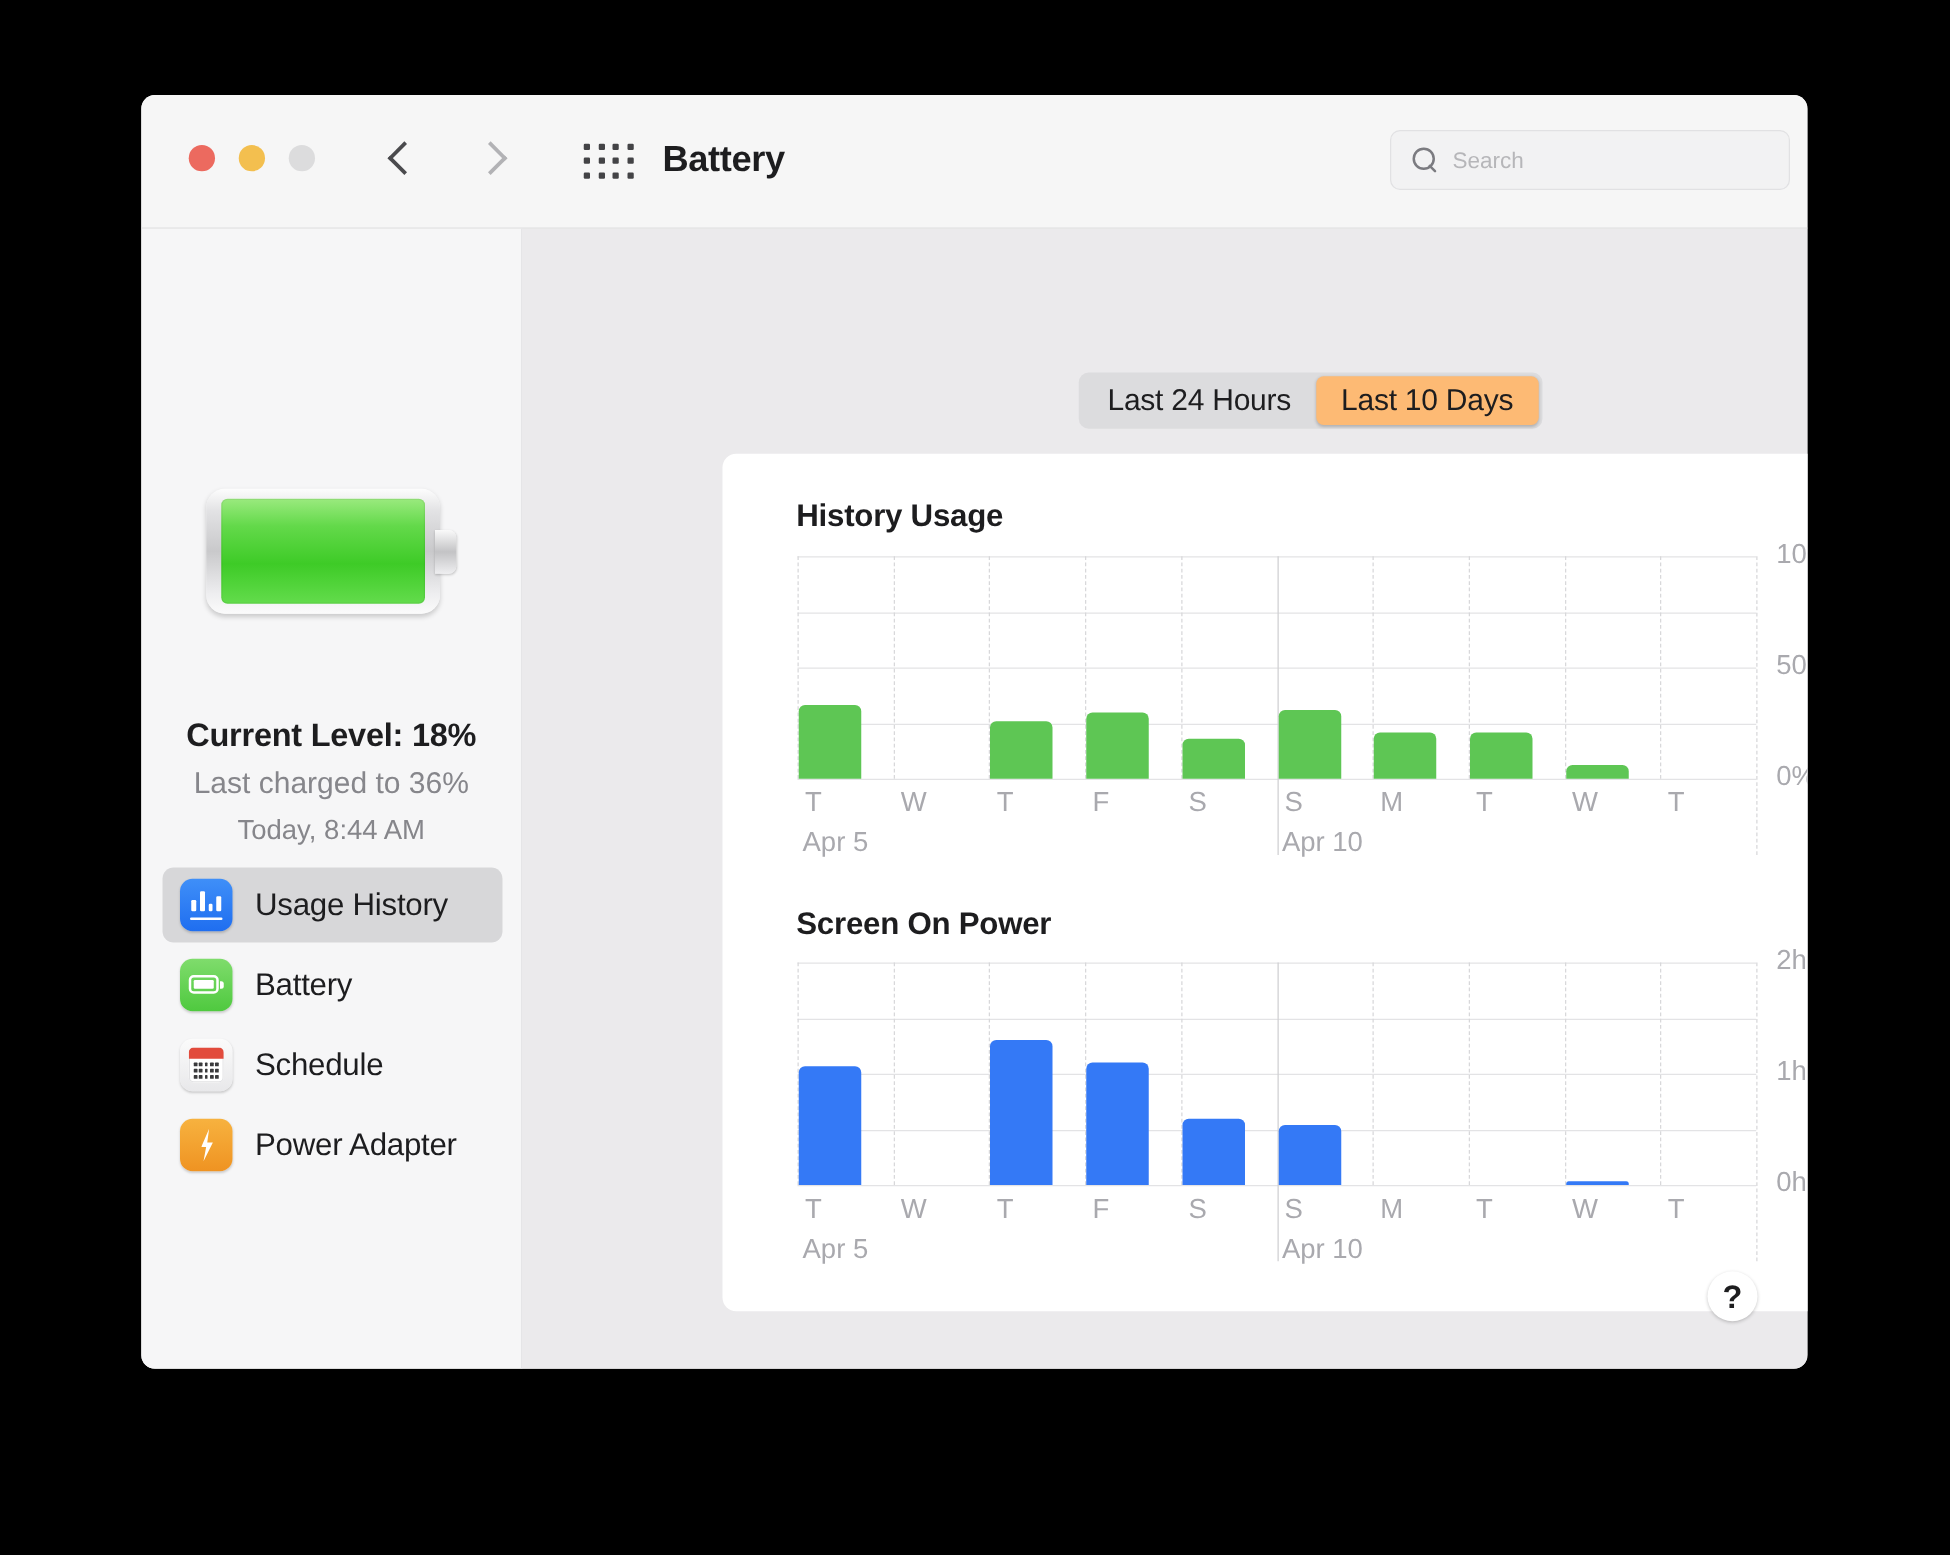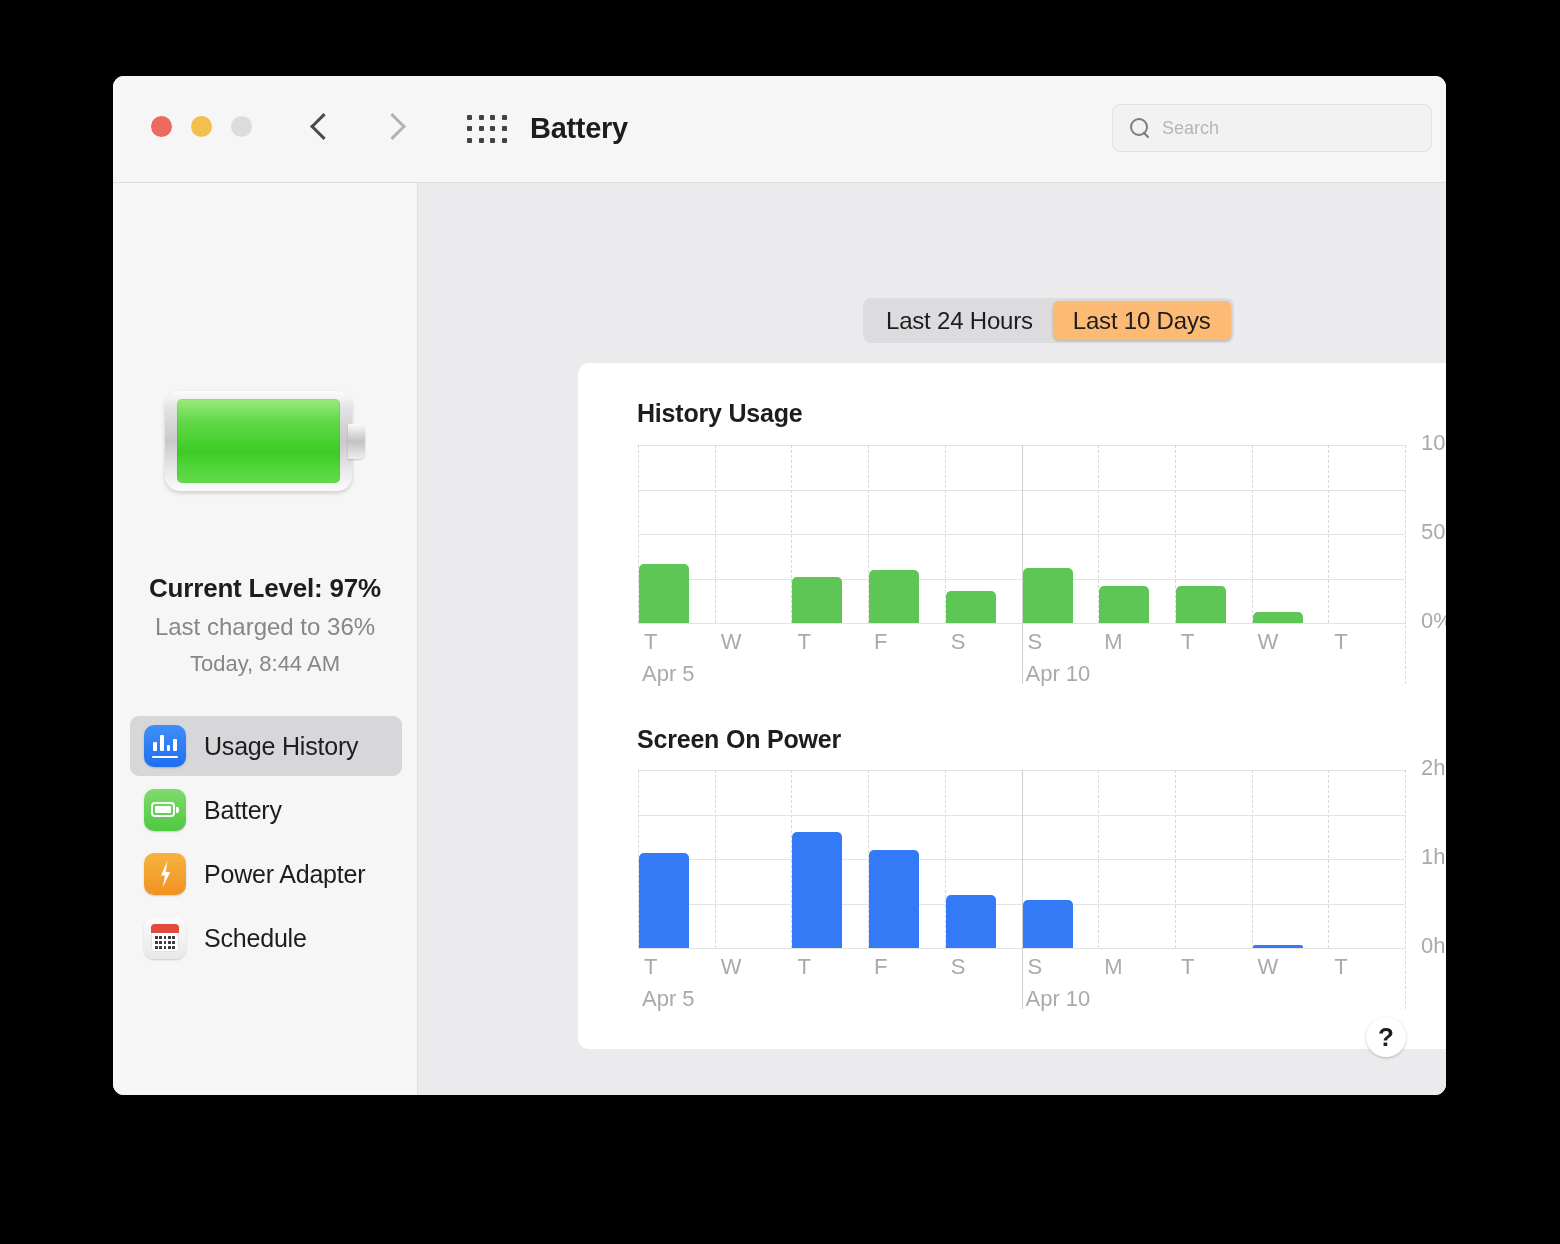--- a/index.html
+++ b/index.html
@@ -122,21 +122,21 @@
   }
   .level-sub {
     position: absolute; left: 0; top: 430px; width: 100%;
     text-align: center; font-size: 24px; color: #86868b;
   }
   .level-time {
     position: absolute; left: 0; top: 468px; width: 100%;
     text-align: center; font-size: 22px; color: #86868b;
   }
 
-  .nav-list { position: absolute; left: 17px; top: 533px; width: 272px; }
+  .nav-list { position: absolute; left: 17px; top: 511px; width: 272px; }
   .nav-item {
     display: flex; align-items: center;
     height: 60px; padding-left: 14px;
     border-radius: 9px; margin-bottom: 4px;
   }
   .nav-item.active { background: #d7d7d9; }
   .nav-ico {
     width: 42px; height: 42px; border-radius: 10px; flex: none;
     position: relative; margin-right: 18px;
     box-shadow: 0 1px 2px rgba(0,0,0,.18);
@@ -292,21 +292,21 @@
 
   <div class="sidebar">
 
     <div class="battery-art">
       <div class="bat-body">
         <div class="bat-fill"></div>
       </div>
       <div class="bat-nub"></div>
     </div>
 
-    <div class="level-title">Current Level: 97%</div>
+    <div class="level-title">Current Level: 18%</div>
     <div class="level-sub">Last charged to 36%</div>
     <div class="level-time">Today, 8:44 AM</div>
 
     <div class="nav-list">
 
       <div class="nav-item active">
         <div class="nav-ico ico-usage">
           <div class="bars">
               <i></i>
               <i></i>
@@ -317,27 +317,20 @@
         </div>
         <div class="nav-label">Usage History</div>
       </div>
 
       <div class="nav-item">
         <div class="nav-ico ico-battery">
           <div class="shell"></div>
             <div class="tip"></div>
         </div>
         <div class="nav-label">Battery</div>
-      </div>
-
-      <div class="nav-item">
-        <div class="nav-ico ico-power">
-          <div class="bolt"></div>
-        </div>
-        <div class="nav-label">Power Adapter</div>
       </div>
 
       <div class="nav-item">
         <div class="nav-ico ico-sched">
           <div class="cal">
             <div class="top"></div>
             <div class="dots">
               <i></i>
                 <i></i>
                 <i></i>
@@ -350,20 +343,27 @@
                 <i></i>
               <i></i>
                 <i></i>
                 <i></i>
                 <i></i>
                 <i></i>
             </div>
           </div>
         </div>
         <div class="nav-label">Schedule</div>
+      </div>
+
+      <div class="nav-item">
+        <div class="nav-ico ico-power">
+          <div class="bolt"></div>
+        </div>
+        <div class="nav-label">Power Adapter</div>
       </div>
 
     </div>
   </div>
 
   <div class="content">
 
     <div class="segmented">
       <div class="seg">Last 24 Hours</div>
       <div class="seg on">Last 10 Days</div>

